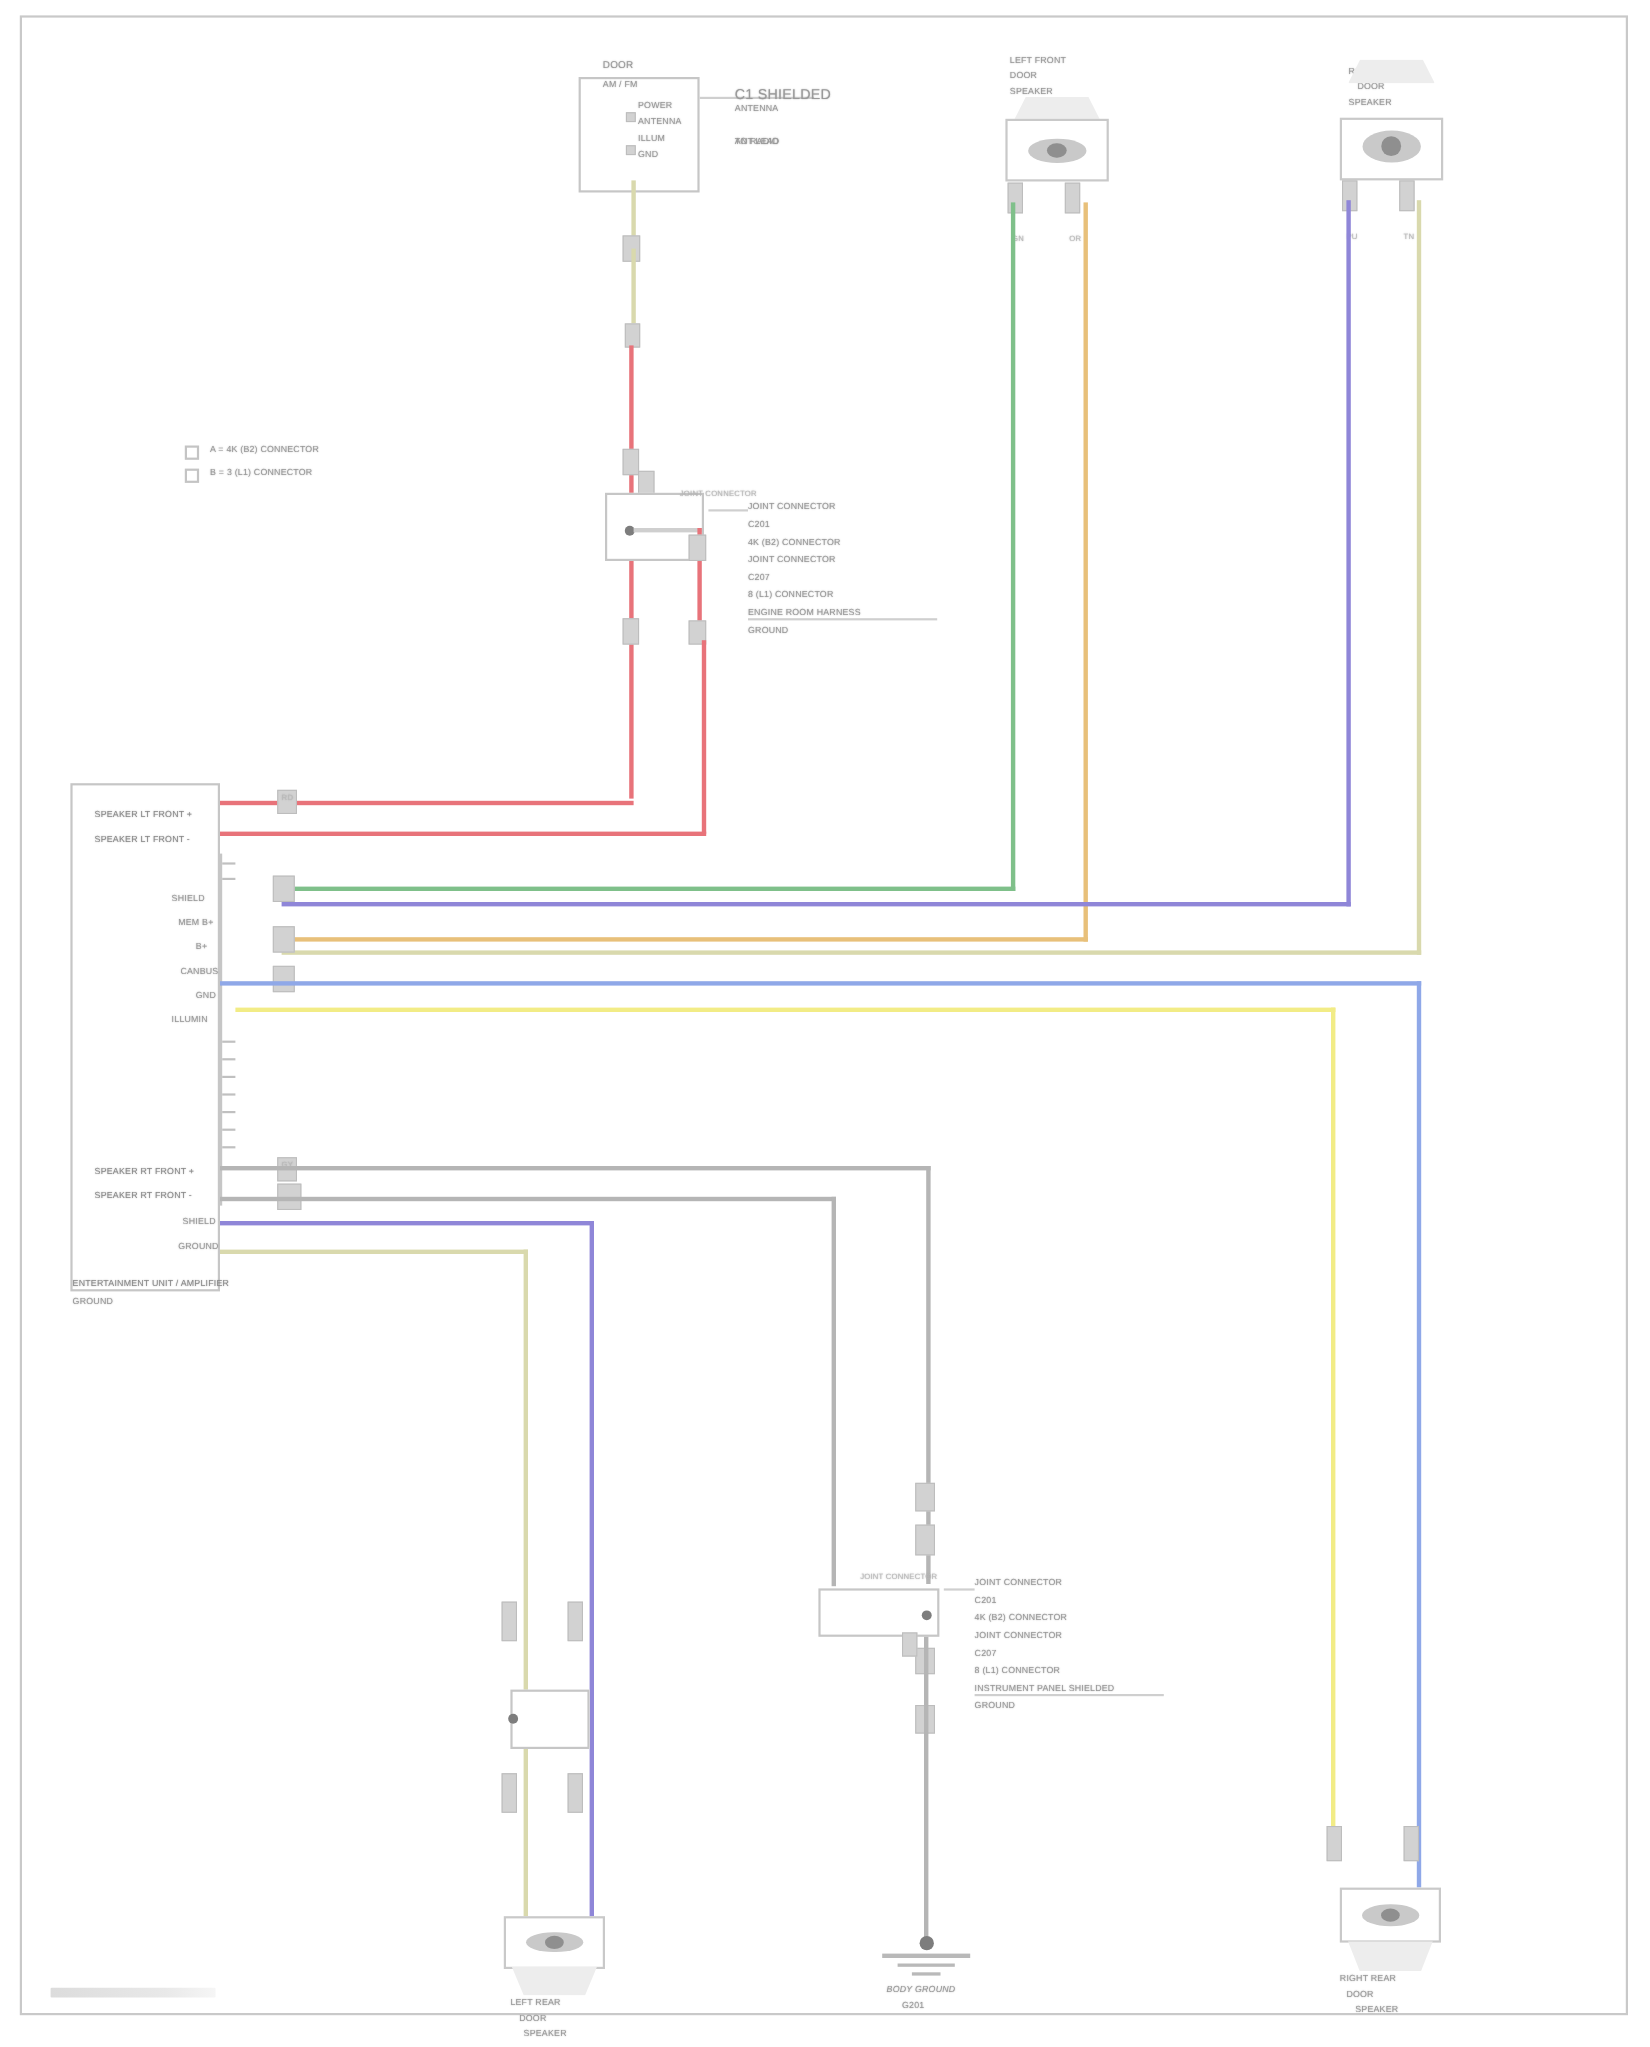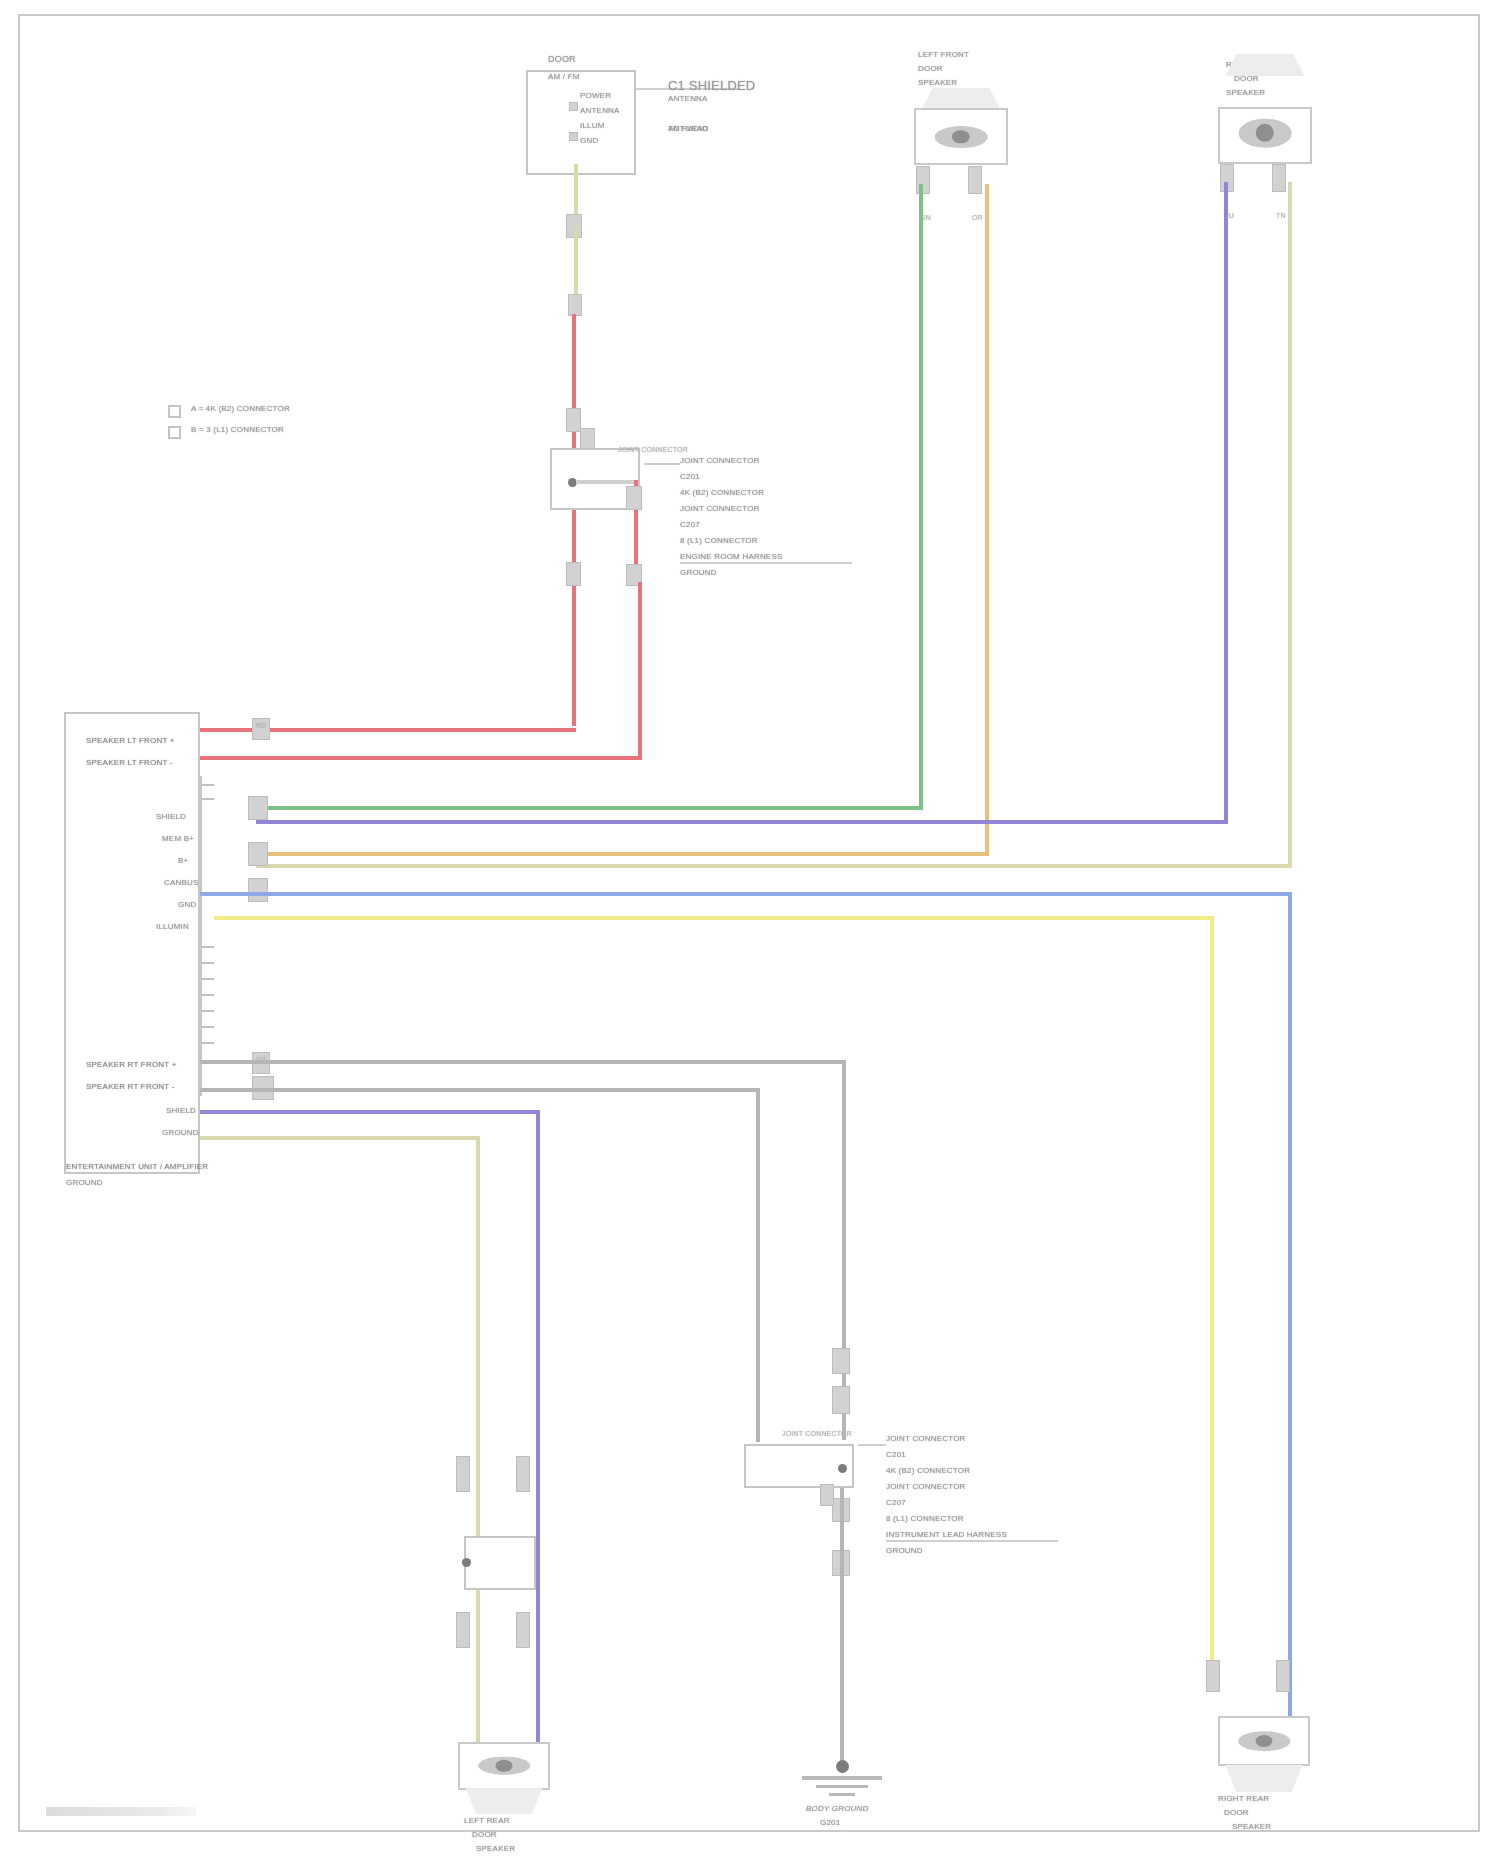--- a/index.html
+++ b/index.html
@@ -200,21 +200,21 @@
 
     <div class="wire v" style="left:820px;top:1472px;height:278px;background:#b5b5b5;"></div>
 
     <div class="leader" style="left:838px;top:1428px;width:28px;"></div>
     <div class="lbl" style="left:866px;top:1418px;font-size:8px;">JOINT CONNECTOR</div>
     <div class="lbl" style="left:866px;top:1434px;font-size:8px;">C201</div>
     <div class="lbl" style="left:866px;top:1450px;font-size:8px;">4K (B2) CONNECTOR</div>
     <div class="lbl" style="left:866px;top:1466px;font-size:8px;">JOINT CONNECTOR</div>
     <div class="lbl" style="left:866px;top:1482px;font-size:8px;">C207</div>
     <div class="lbl" style="left:866px;top:1498px;font-size:8px;">8 (L1) CONNECTOR</div>
-    <div class="lbl" style="left:866px;top:1514px;font-size:8px;">INSTRUMENT LEAD HARNESS</div>
+    <div class="lbl" style="left:866px;top:1514px;font-size:8px;">INSTRUMENT PANEL SHIELDED</div>
     <div class="lbl" style="left:866px;top:1530px;font-size:8px;">GROUND</div>
     <div class="leader" style="left:866px;top:1524px;width:172px;"></div>
 
     <div class="term" style="left:436px;top:1440px;width:14px;height:36px;"></div>
     <div class="term" style="left:496px;top:1440px;width:14px;height:36px;"></div>
     <div class="box" style="left:444px;top:1520px;width:72px;height:54px;"></div>
     <div class="term" style="left:436px;top:1596px;width:14px;height:36px;"></div>
     <div class="term" style="left:496px;top:1596px;width:14px;height:36px;"></div>
     <div class="dot" style="left:442px;top:1542px;"></div>
 

